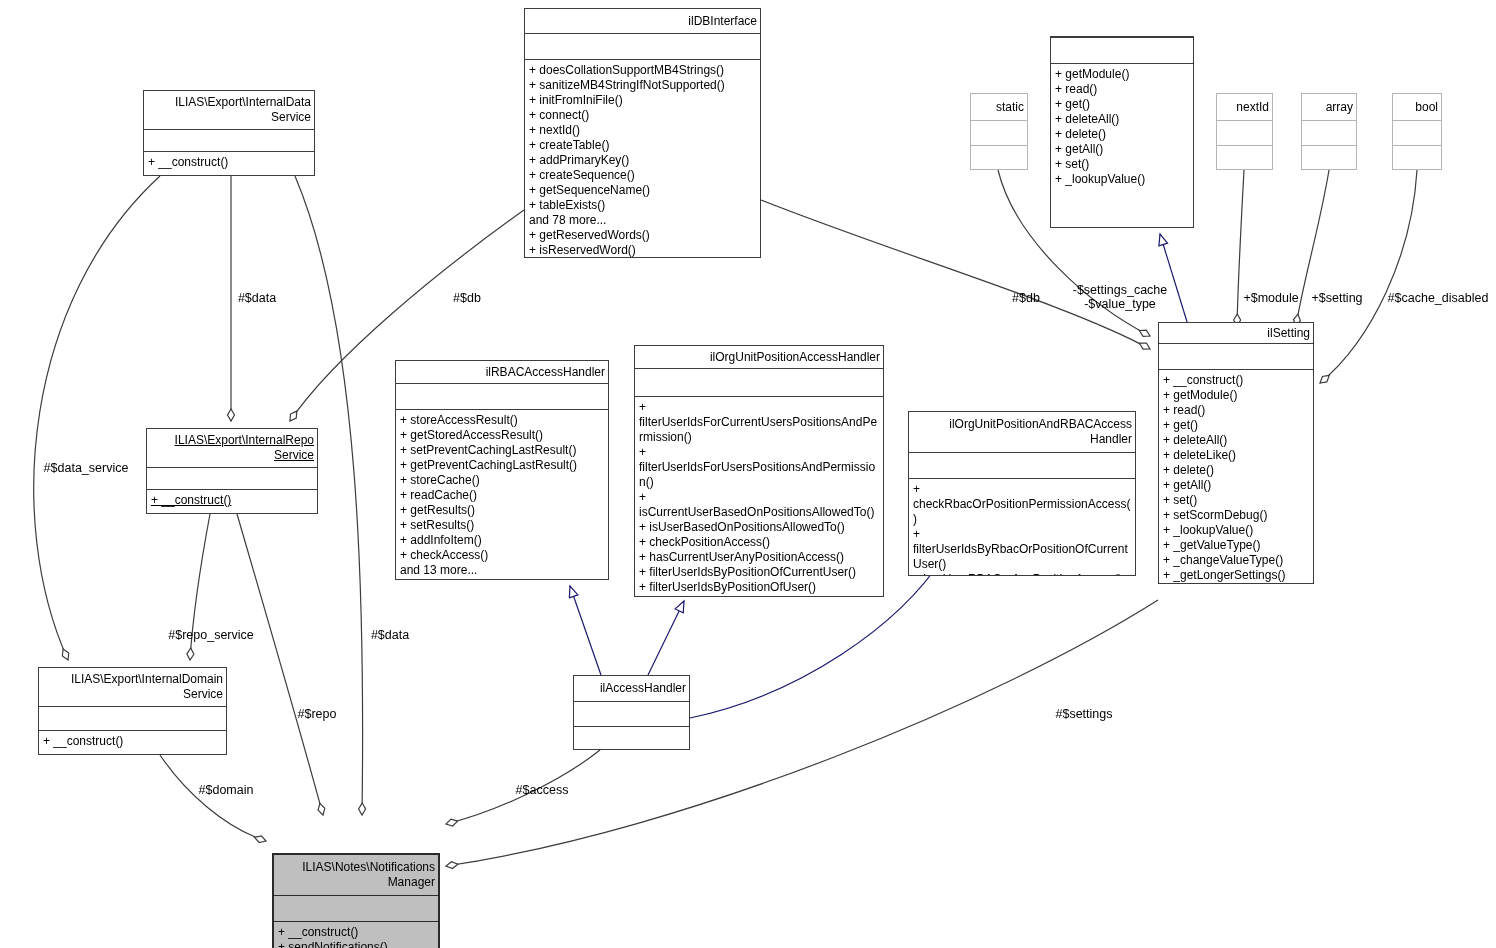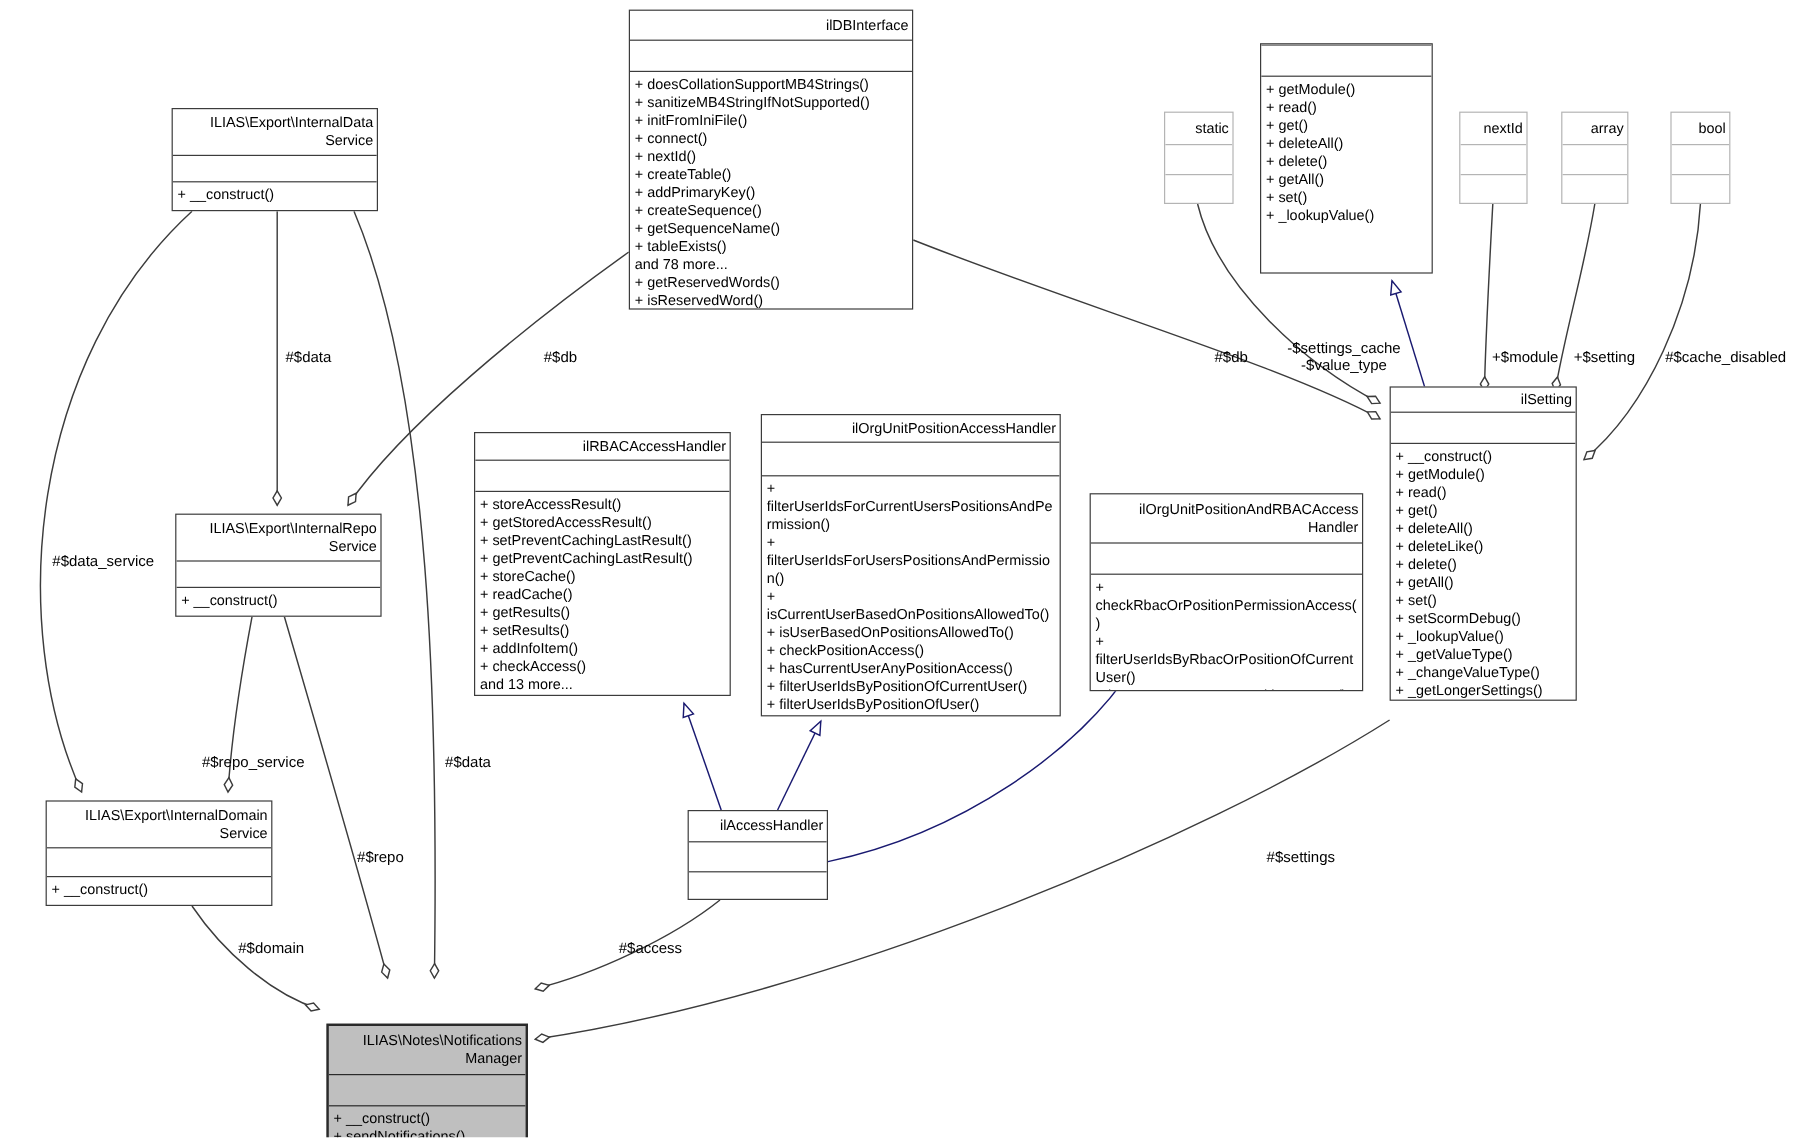--- a/index.html
+++ b/index.html
@@ -135,21 +135,21 @@
     <div class="node normal" style="left: 143px; top: 90px; width: 172px; height: 86px;">
       <div class="title" style="height: 38px;">
         <div>ILIAS\Export\InternalData</div>
         <div>Service</div>
       </div>
       <div class="attrs" style="height: 22px;"></div>
       <div class="methods">
         <div>+ __construct()</div>
       </div>
     </div>
-    <div class="node normal" style="left: 146px; top: 428px; width: 172px; height: 86px;">
+    <div class="node normal" style="left: 146px; top: 428px; width: 172px; height: 86px; text-decoration: underline;">
       <div class="title" style="height: 38px;">
         <div>ILIAS\Export\InternalRepo</div>
         <div>Service</div>
       </div>
       <div class="attrs" style="height: 22px;"></div>
       <div class="methods">
         <div>+ __construct()</div>
       </div>
     </div>
     <div class="node normal" style="left: 395px; top: 360px; width: 214px; height: 220px;">

